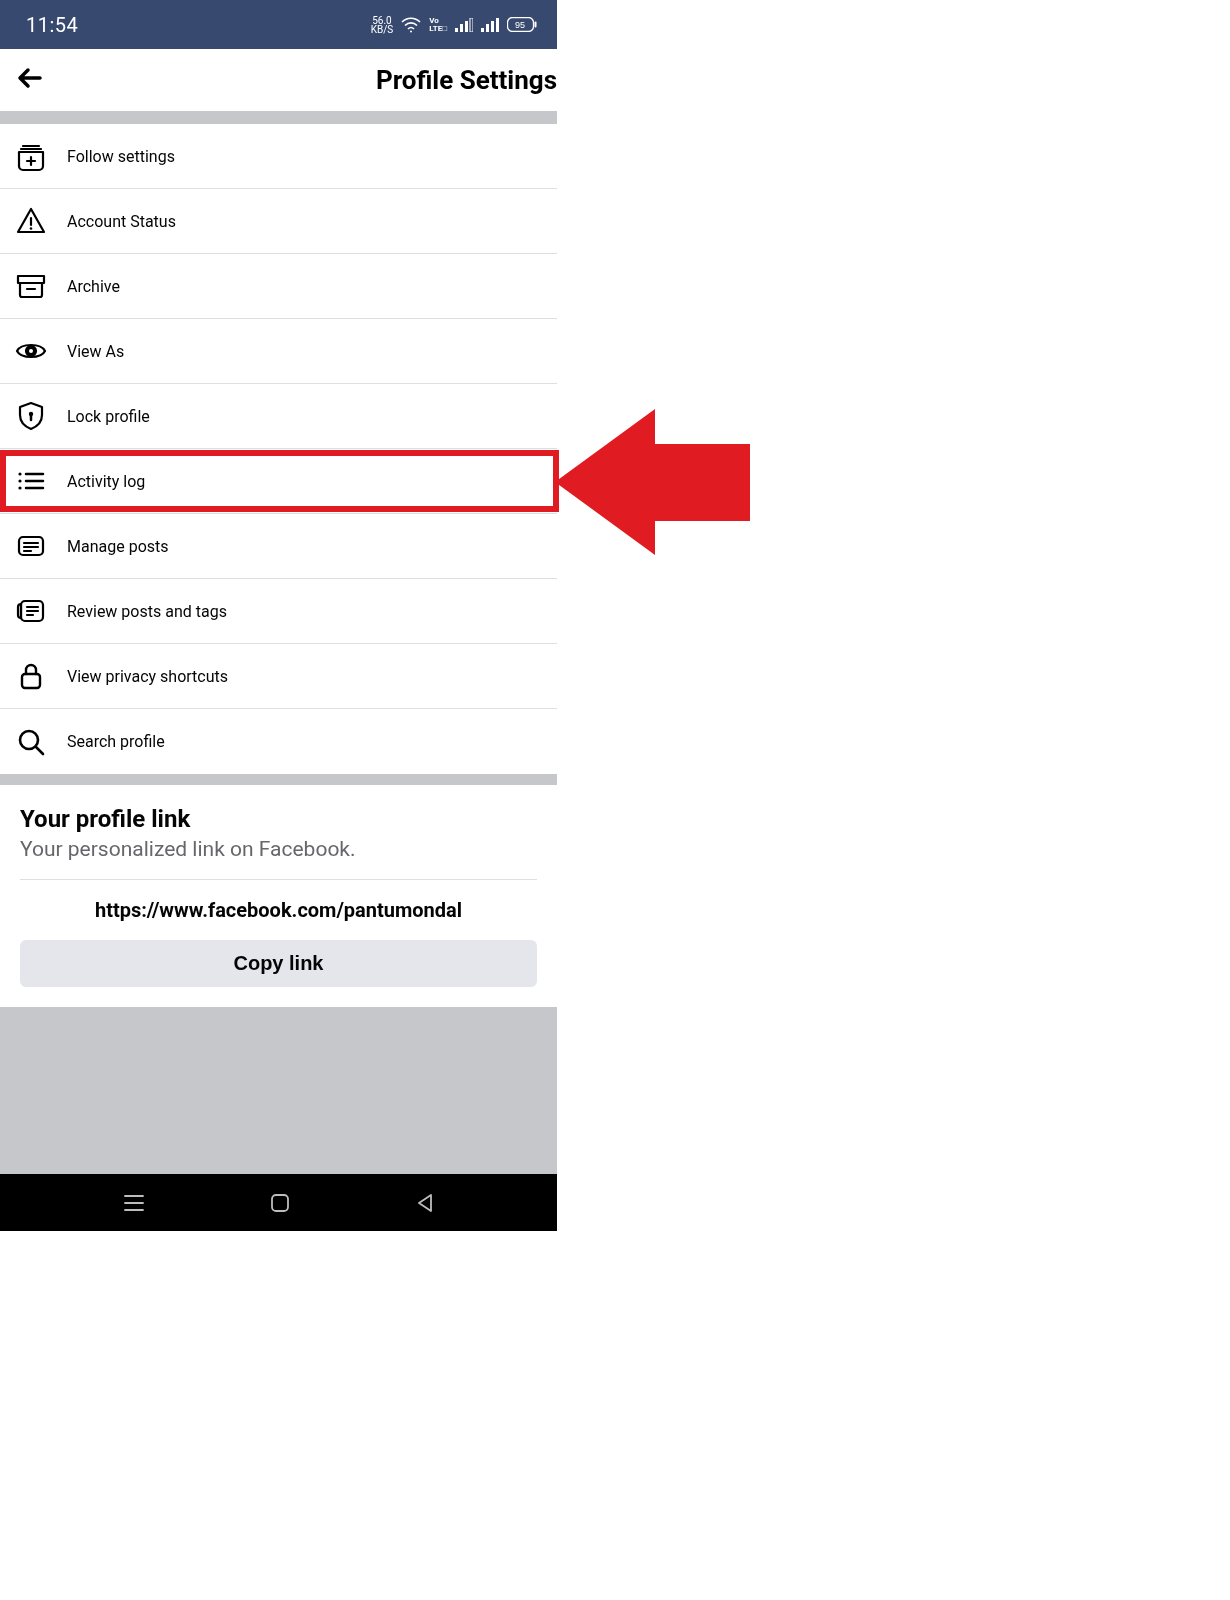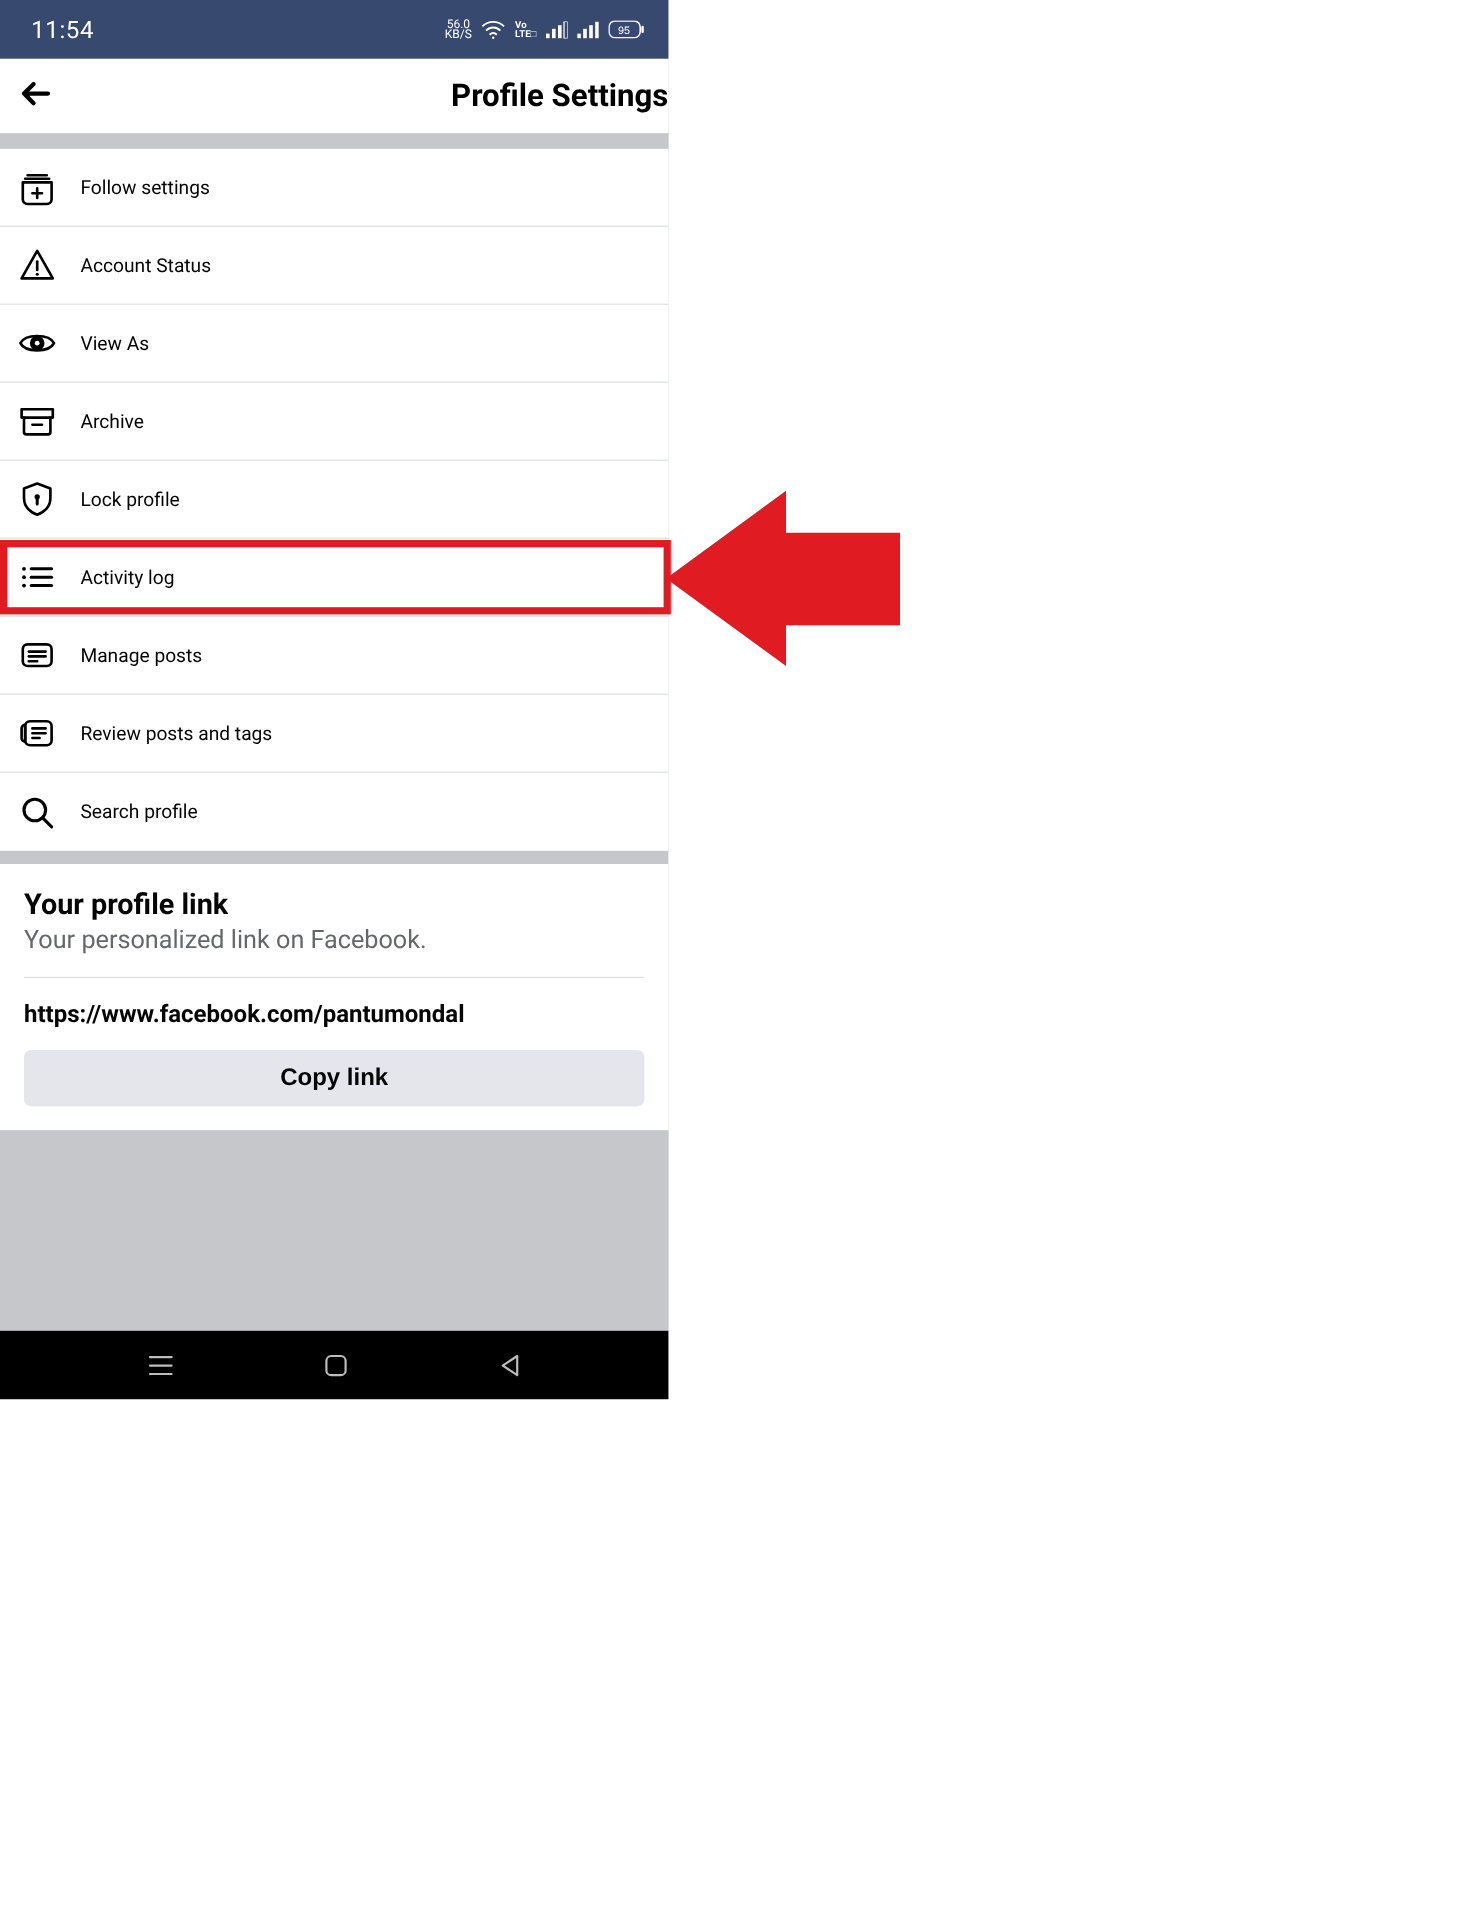--- a/index.html
+++ b/index.html
@@ -88,20 +88,21 @@
     height: 1px;
     background: #dddfe2;
     margin-bottom: 18px;
   }
   .profile-link-section .pl-url {
     font-size: 20px;
     font-weight: 700;
     color: #050505;
     margin-bottom: 18px;
     word-break: break-all;
+    text-align: center;
   }
   .copy-btn {
     width: 100%;
     height: 47px;
     background: #e4e6eb;
     border: none;
     border-radius: 6px;
     font-size: 20px;
     font-weight: 600;
     color: #050505;
@@ -197,37 +198,37 @@
           <path d="M16 13 v7"></path>
           <circle cx="16" cy="23.5" r="1.3" fill="#000" stroke="none"></circle>
         </svg>
       </span>
       <span class="label">Account Status</span>
     </div>
 
     <div class="menu-item">
       <span class="icon">
         <svg width="32" height="32" viewBox="0 0 32 32" fill="none" stroke="#000" stroke-width="2.2" stroke-linejoin="round" stroke-linecap="round">
+          <rect x="3" y="6" width="26" height="7"></rect>
+          <path d="M5 13 v12 a2 2 0 0 0 2 2 h18 a2 2 0 0 0 2 -2 v-12"></path>
+          <path d="M12 19 h8"></path>
+        </svg>
+      </span>
+      <span class="label">Archive</span>
+    </div>
+
+    <div class="menu-item">
+      <span class="icon">
+        <svg width="32" height="32" viewBox="0 0 32 32" fill="none" stroke="#000" stroke-width="2.2" stroke-linejoin="round" stroke-linecap="round">
           <path d="M2 16 C6 8 26 8 30 16 C26 24 6 24 2 16 Z"></path>
           <circle cx="16" cy="16" r="5" fill="#000"></circle>
           <circle cx="16" cy="16" r="2" fill="#fff" stroke="none"></circle>
         </svg>
       </span>
       <span class="label">View As</span>
-    </div>
-
-    <div class="menu-item">
-      <span class="icon">
-        <svg width="32" height="32" viewBox="0 0 32 32" fill="none" stroke="#000" stroke-width="2.2" stroke-linejoin="round" stroke-linecap="round">
-          <rect x="3" y="6" width="26" height="7"></rect>
-          <path d="M5 13 v12 a2 2 0 0 0 2 2 h18 a2 2 0 0 0 2 -2 v-12"></path>
-          <path d="M12 19 h8"></path>
-        </svg>
-      </span>
-      <span class="label">Archive</span>
     </div>
 
     <div class="menu-item">
       <span class="icon">
         <svg width="32" height="32" viewBox="0 0 32 32" fill="none" stroke="#000" stroke-width="2.2" stroke-linejoin="round" stroke-linecap="round">
           <path d="M16 3 L27 7 v8 c0 8 -6 12 -11 14 C11 27 5 23 5 15 V7 Z"></path>
           <circle cx="16" cy="14" r="2.2" fill="#000" stroke="none"></circle>
           <path d="M16 16 v4" stroke-width="2.5"></path>
         </svg>
       </span>
@@ -263,20 +264,29 @@
       <span class="icon">
         <svg width="32" height="32" viewBox="0 0 32 32" fill="none" stroke="#000" stroke-width="2.2" stroke-linejoin="round" stroke-linecap="round">
           <rect x="6" y="6" width="22" height="20" rx="4"></rect>
           <path d="M6 10 v12 M3 12 a3 3 0 0 1 3 -3 M3 12 v8 a3 3 0 0 0 3 3"></path>
           <path d="M12 12 h11 M12 16 h11 M12 20 h6"></path>
         </svg>
       </span>
       <span class="label">Review posts and tags</span>
     </div>
 
+    <div class="menu-item">
+      <span class="icon">
+        <svg width="32" height="32" viewBox="0 0 32 32" fill="none" stroke="#000" stroke-width="2.4" stroke-linejoin="round" stroke-linecap="round">
+          <rect x="7" y="14" width="18" height="14" rx="3"></rect>
+          <path d="M11 14 v-4 a5 5 0 0 1 10 0 v4"></path>
+        </svg>
+      </span>
+      <span class="label">View privacy shortcuts</span>
+    </div>
 
     <div class="menu-item">
       <span class="icon">
         <svg width="32" height="32" viewBox="0 0 32 32" fill="none" stroke="#000" stroke-width="2.6" stroke-linecap="round">
           <circle cx="14" cy="14" r="9"></circle>
           <path d="M21 21 L28 28"></path>
         </svg>
       </span>
       <span class="label">Search profile</span>
     </div>

